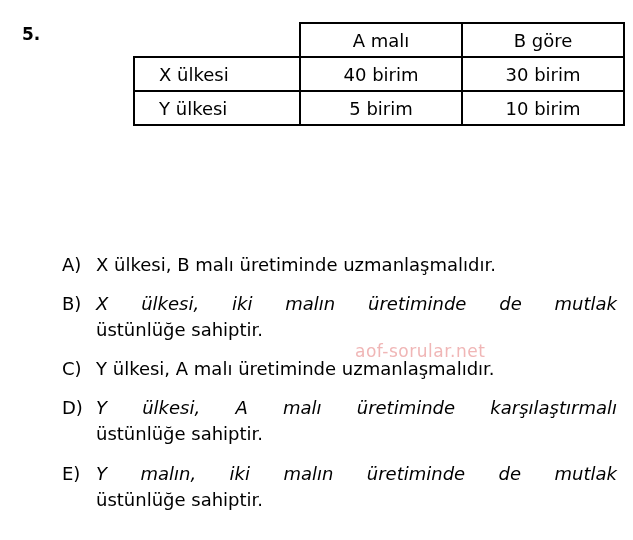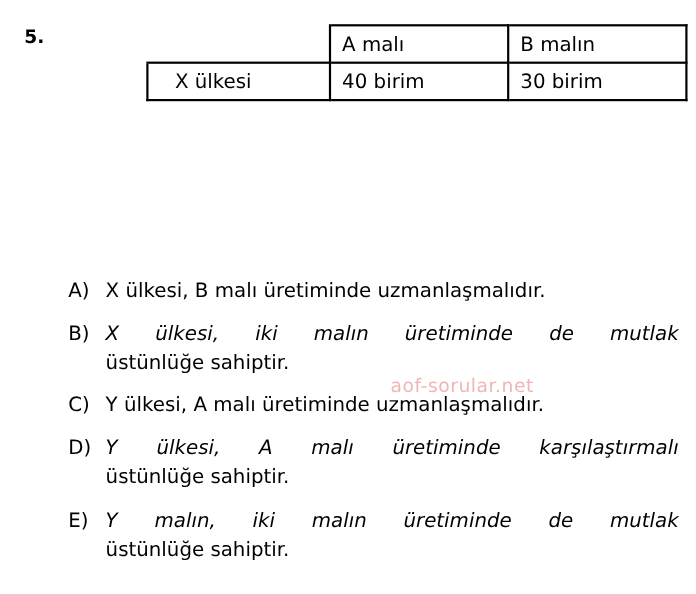--- a/index.html
+++ b/index.html
@@ -50,20 +50,21 @@
     top: 22px;
   }
   table.data {
     border-collapse: collapse;
     font-size: 18px;
   }
   table.data td {
     border: 2px solid #000000;
     height: 30px;
     padding: 1px 10px;
+    text-align: center;
     white-space: nowrap;
   }
   table.data td.rowhead {
     text-align: left;
     width: 130px;
     padding-left: 24px;
   }
   table.data td.colhead {
     width: 140px;
   }
@@ -142,27 +143,32 @@
   <div class="side-watermark">aof-sorular.net</div>
 
   <div class="q-number">5.</div>
 
   <div class="table-wrap">
     <table class="data">
       <tbody>
         <tr>
           <td class="blank"></td>
           <td class="colhead">A malı</td>
-          <td class="colhead">B malın</td>
+          <td class="colhead">B göre</td>
         </tr>
         <tr>
           <td class="rowhead">X ülkesi</td>
           <td>40 birim</td>
           <td>30 birim</td>
         </tr>
+        <tr>
+          <td class="rowhead">Y ülkesi</td>
+          <td>5 birim</td>
+          <td>10 birim</td>
+        </tr>
       </tbody>
     </table>
   </div>
 
 
   <div class="options">
 
     <div class="opt">
       <div class="opt-label">A)</div>
       <div class="opt-text">

